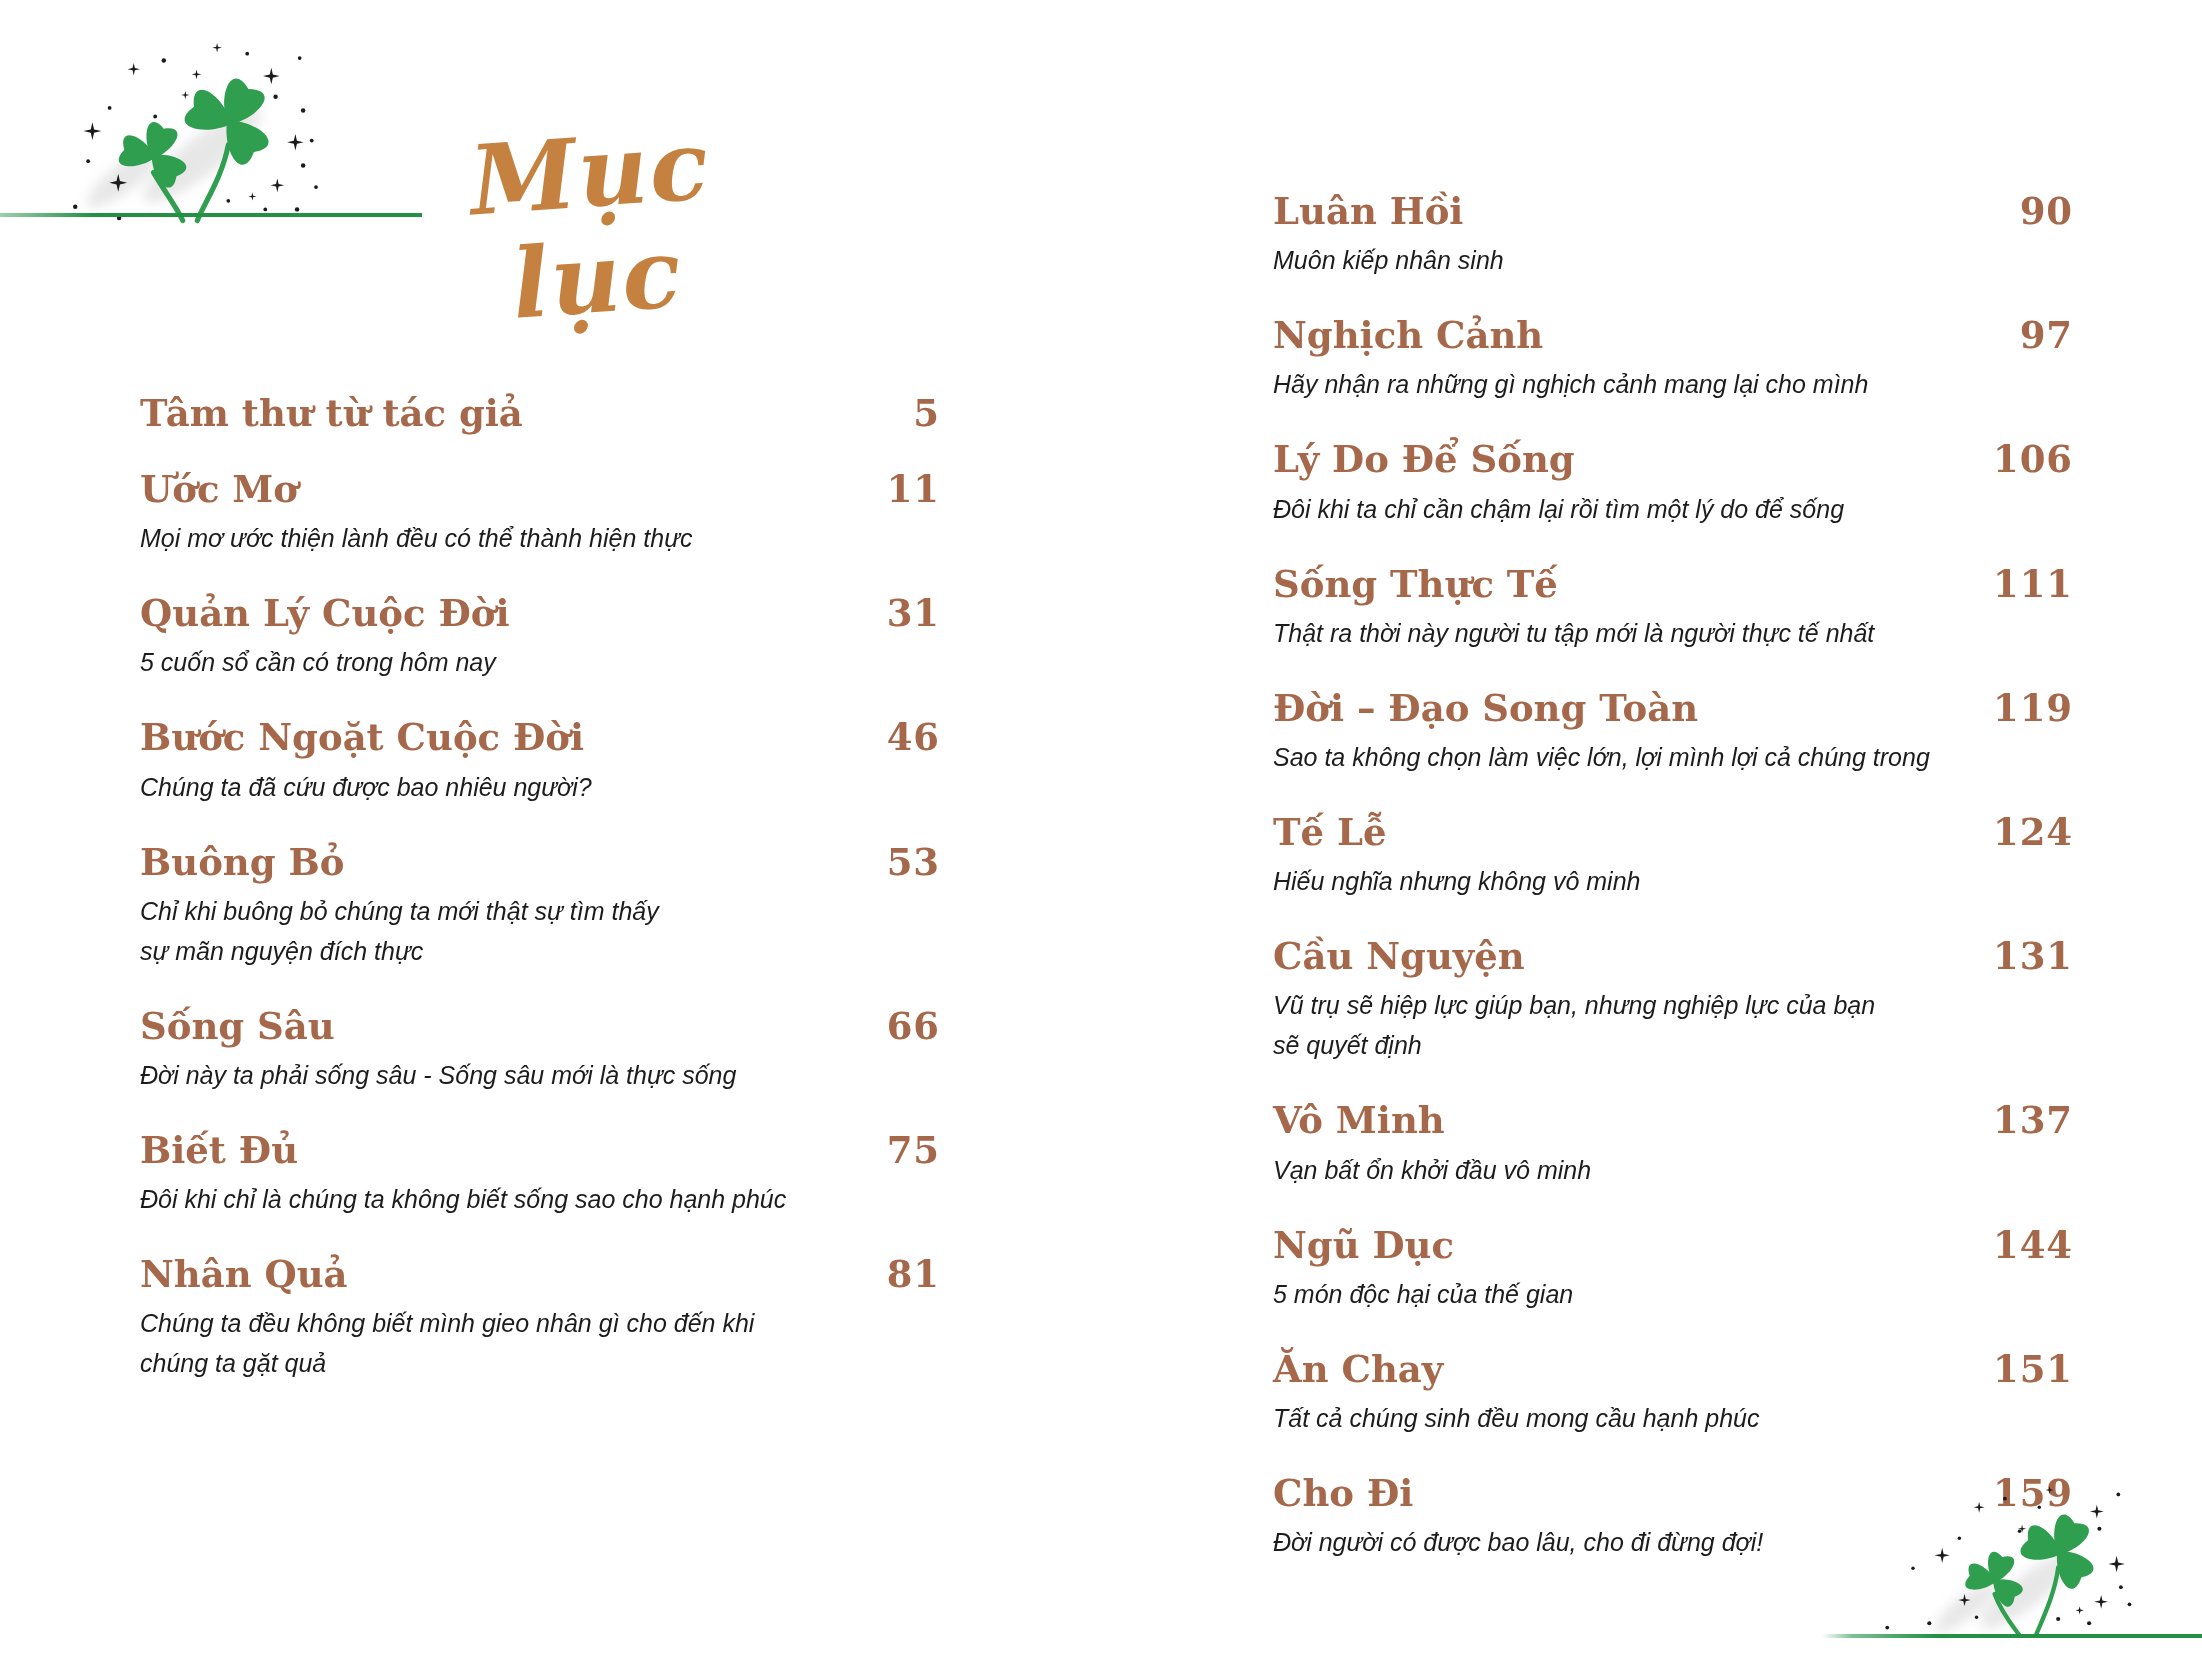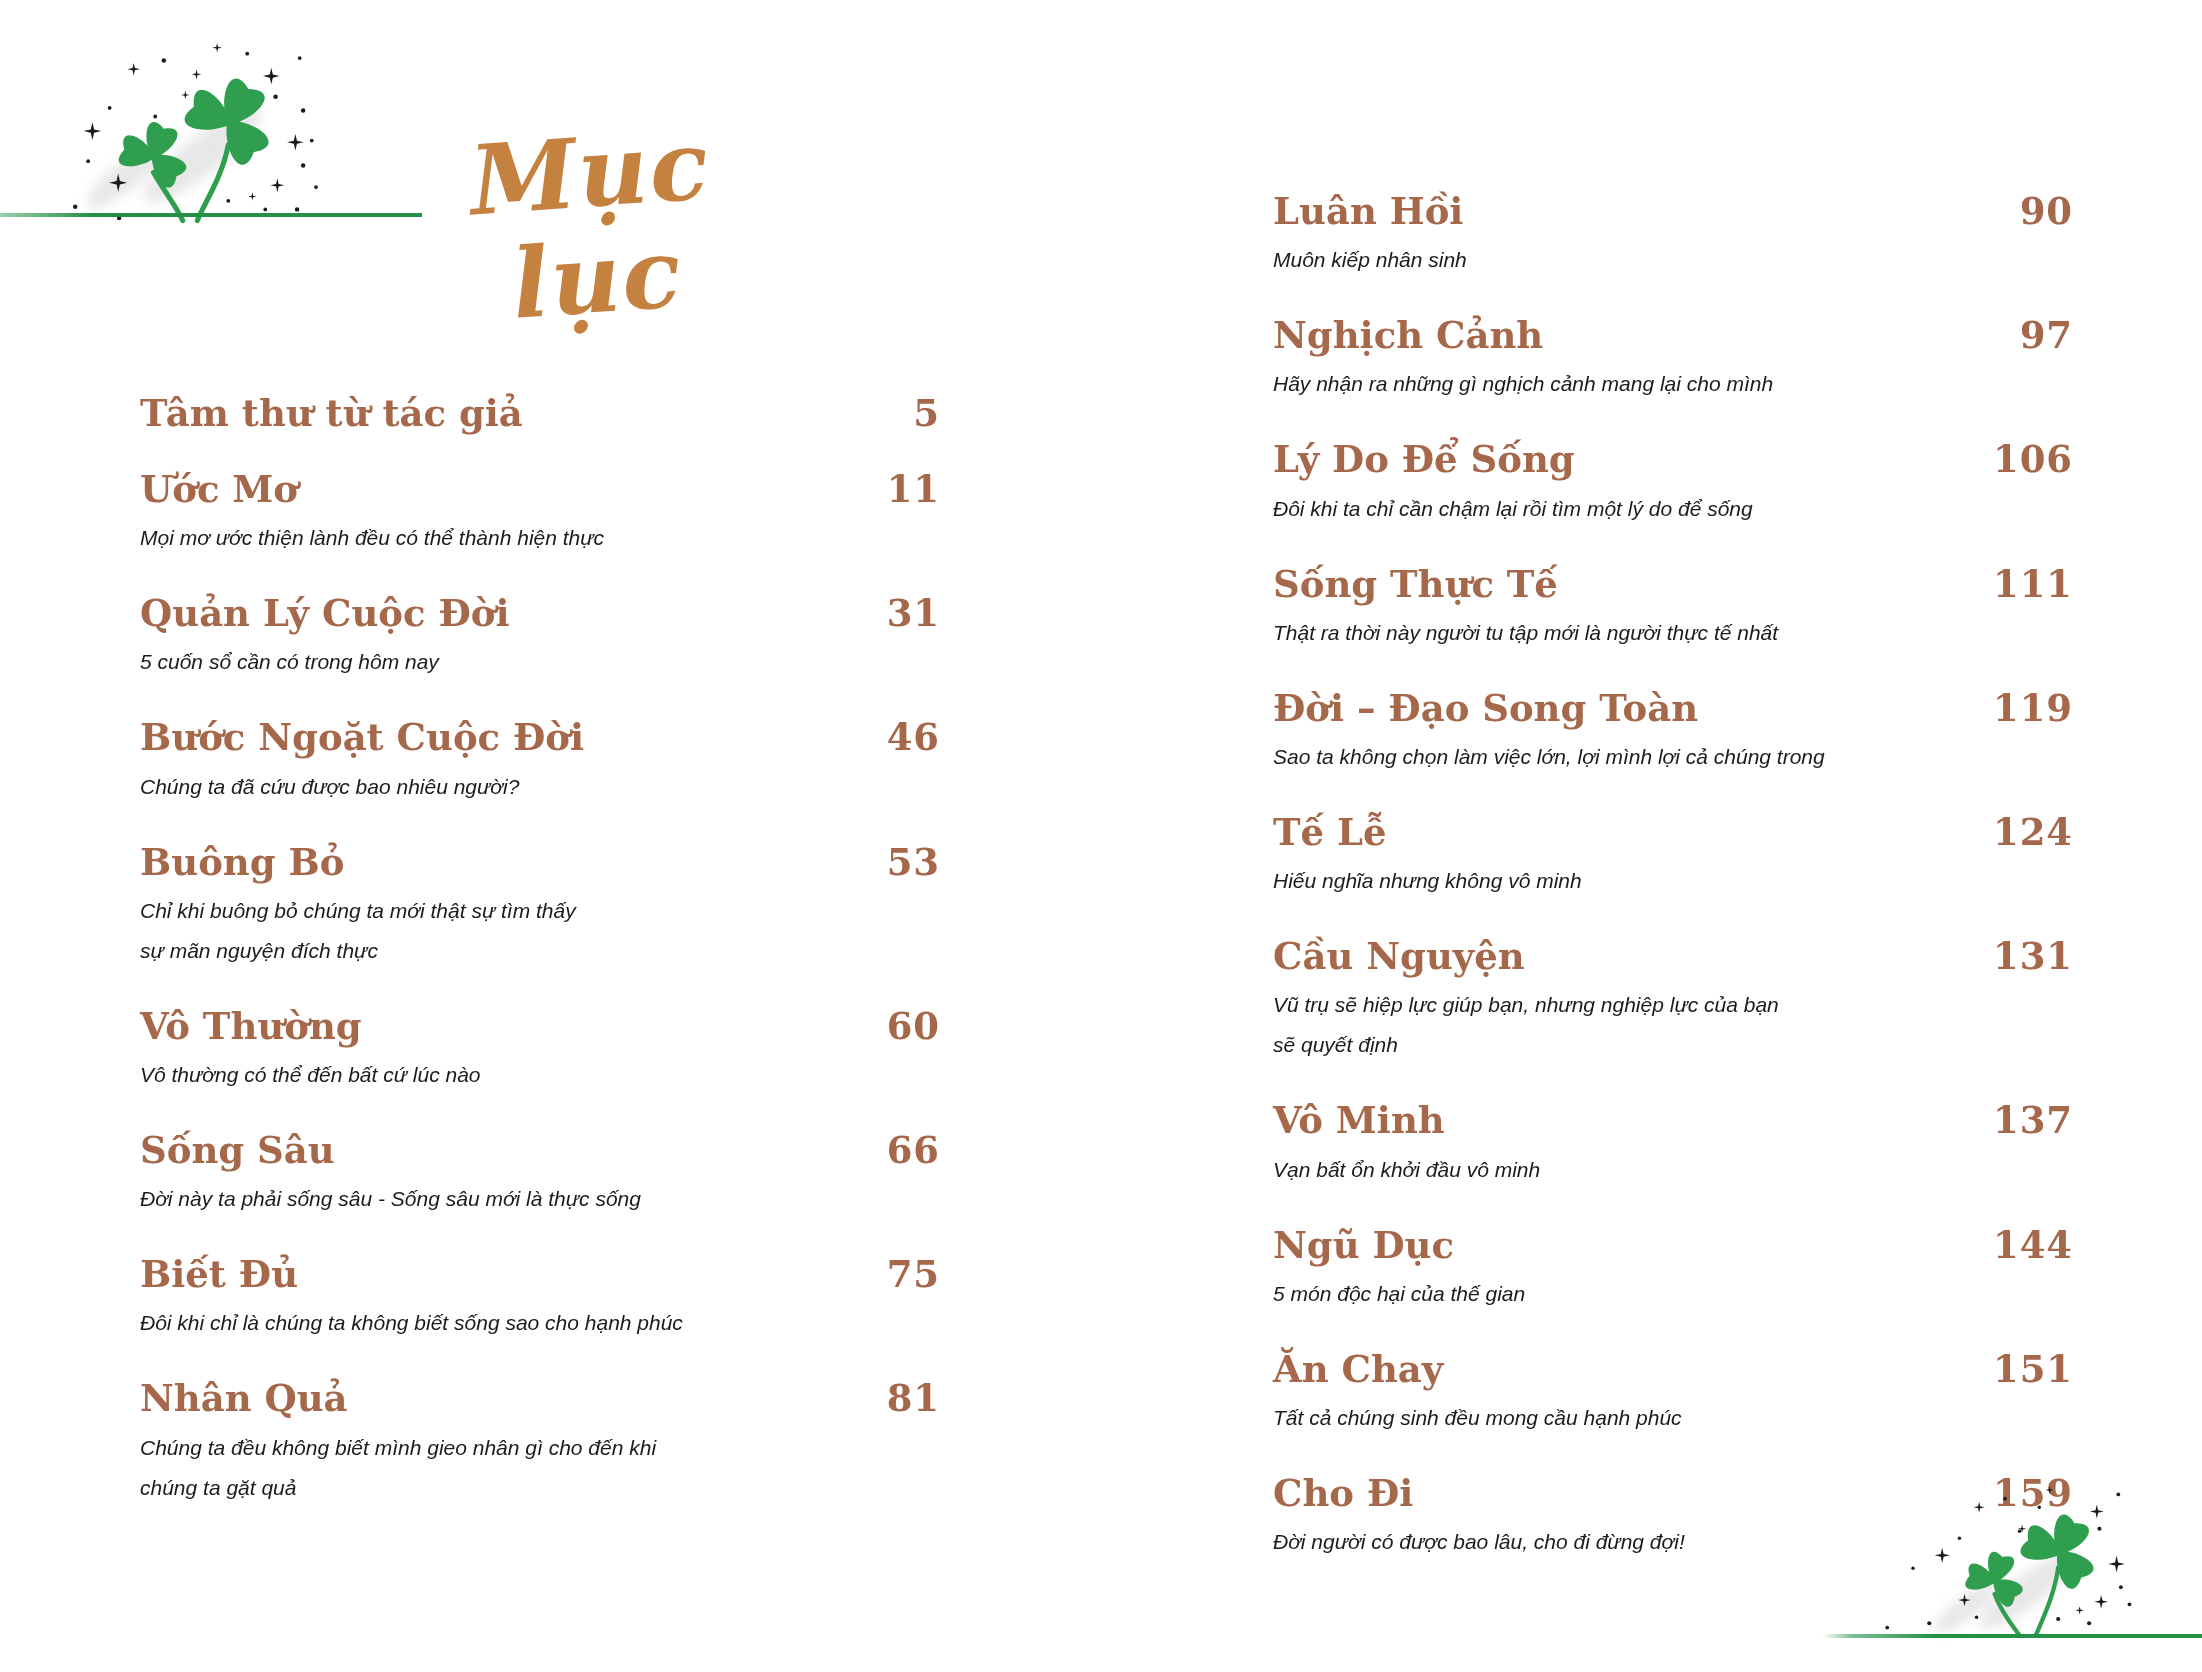--- a/index.html
+++ b/index.html
@@ -42,21 +42,21 @@
   .entry{margin-bottom:31px;}
   .entry.no-sub{margin-bottom:10.3px;}
   .entry-head{
     display:flex;justify-content:space-between;align-items:baseline;
     font-family:"DejaVu Serif","Liberation Serif",serif;font-weight:700;
     color:var(--accent-brown);line-height:48px;margin-top:28px;
   }
   .entry-title{font-size:37px;white-space:nowrap;}
   .entry-page{font-size:37px;letter-spacing:0.9px;}
   .entry-sub{
-    font-size:21px;font-style:italic;color:var(--text-dark);
+    font-size:25px;font-style:italic;color:var(--text-dark);
     line-height:40px;margin-top:5.2px;white-space:pre-line;
   }
   .entry-sub:empty{display:none;}
 
   .deco{position:absolute;}
   .deco-top{left:8.6px;top:8.6px;width:430px;height:215px;}
   .deco-bottom{left:1824px;top:1454px;width:379px;height:189px;}
   .deco svg{display:block;width:100%;height:100%;}
 </style>
 </head>
@@ -164,27 +164,20 @@
 
       <div class="entry">
         <div class="entry-head">
           <span class="entry-title">Buông Bỏ</span>
           <span class="entry-page">53</span>
         </div>
         <div class="entry-sub">Chỉ khi buông bỏ chúng ta mới thật sự tìm thấy
 sự mãn nguyện đích thực</div>
       </div>
 
-      <div class="entry">
-        <div class="entry-head">
-          <span class="entry-title">Vô Thường</span>
-          <span class="entry-page">60</span>
-        </div>
-        <div class="entry-sub">Vô thường có thể đến bất cứ lúc nào</div>
-      </div>
 
       <div class="entry">
         <div class="entry-head">
           <span class="entry-title">Sống Sâu</span>
           <span class="entry-page">66</span>
         </div>
         <div class="entry-sub">Đời này ta phải sống sâu - Sống sâu mới là thực sống</div>
       </div>
 
       <div class="entry">

